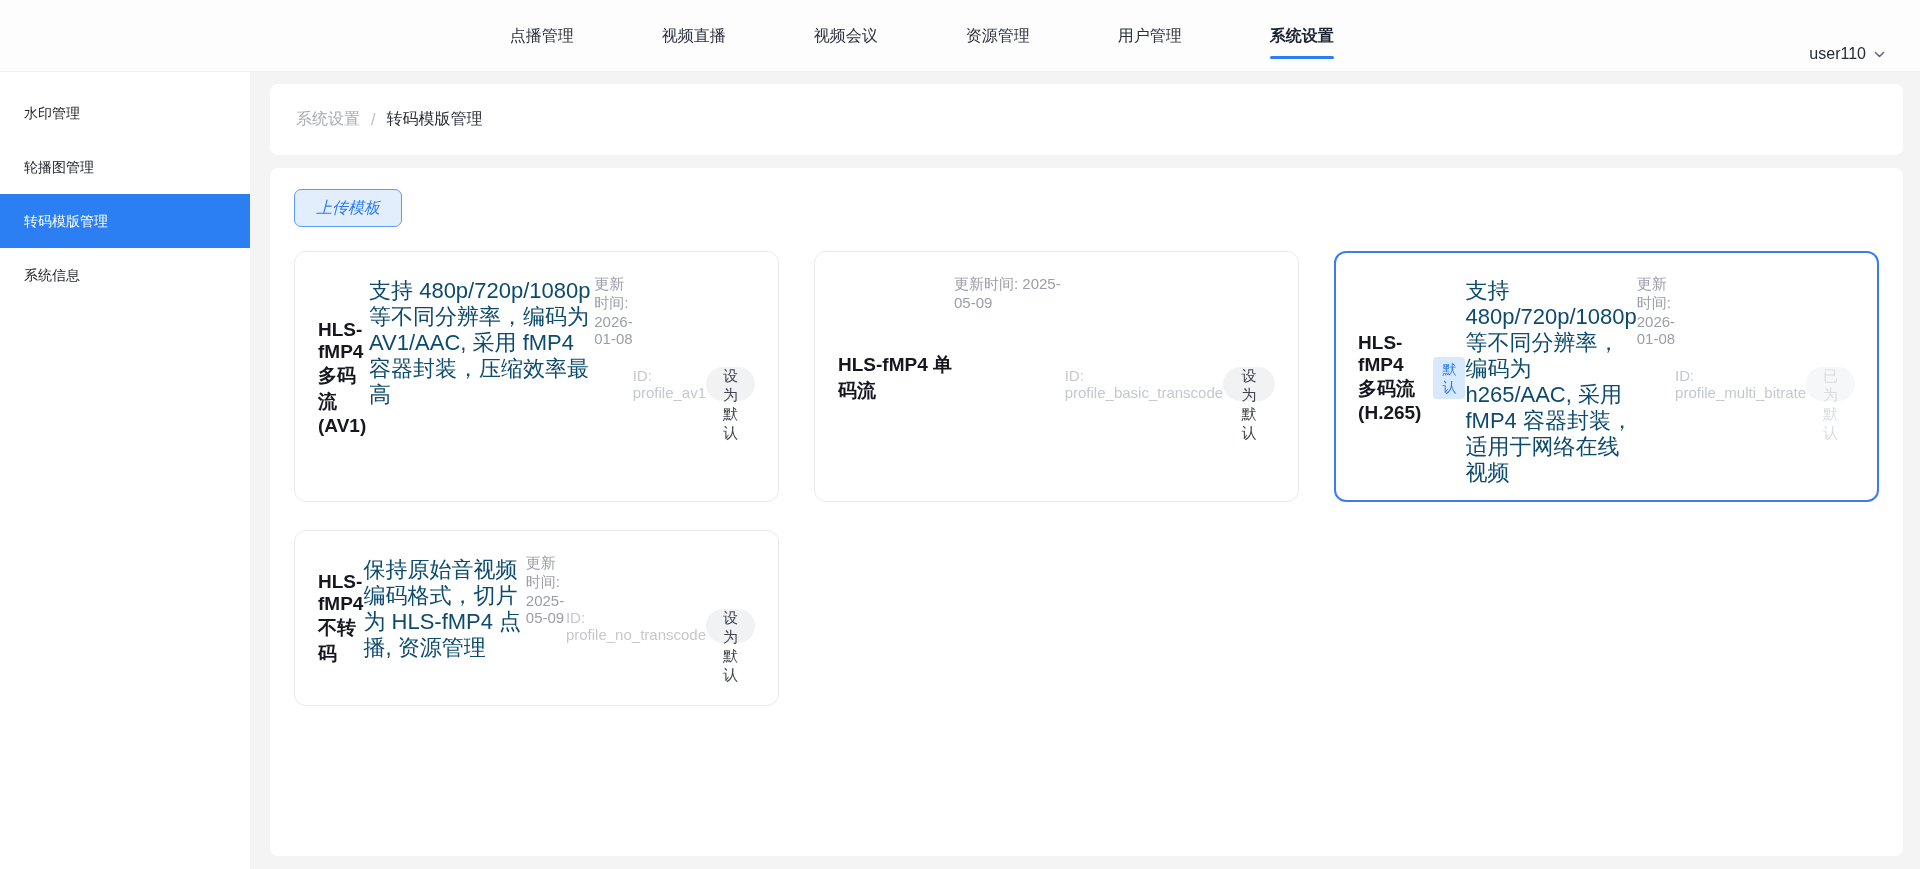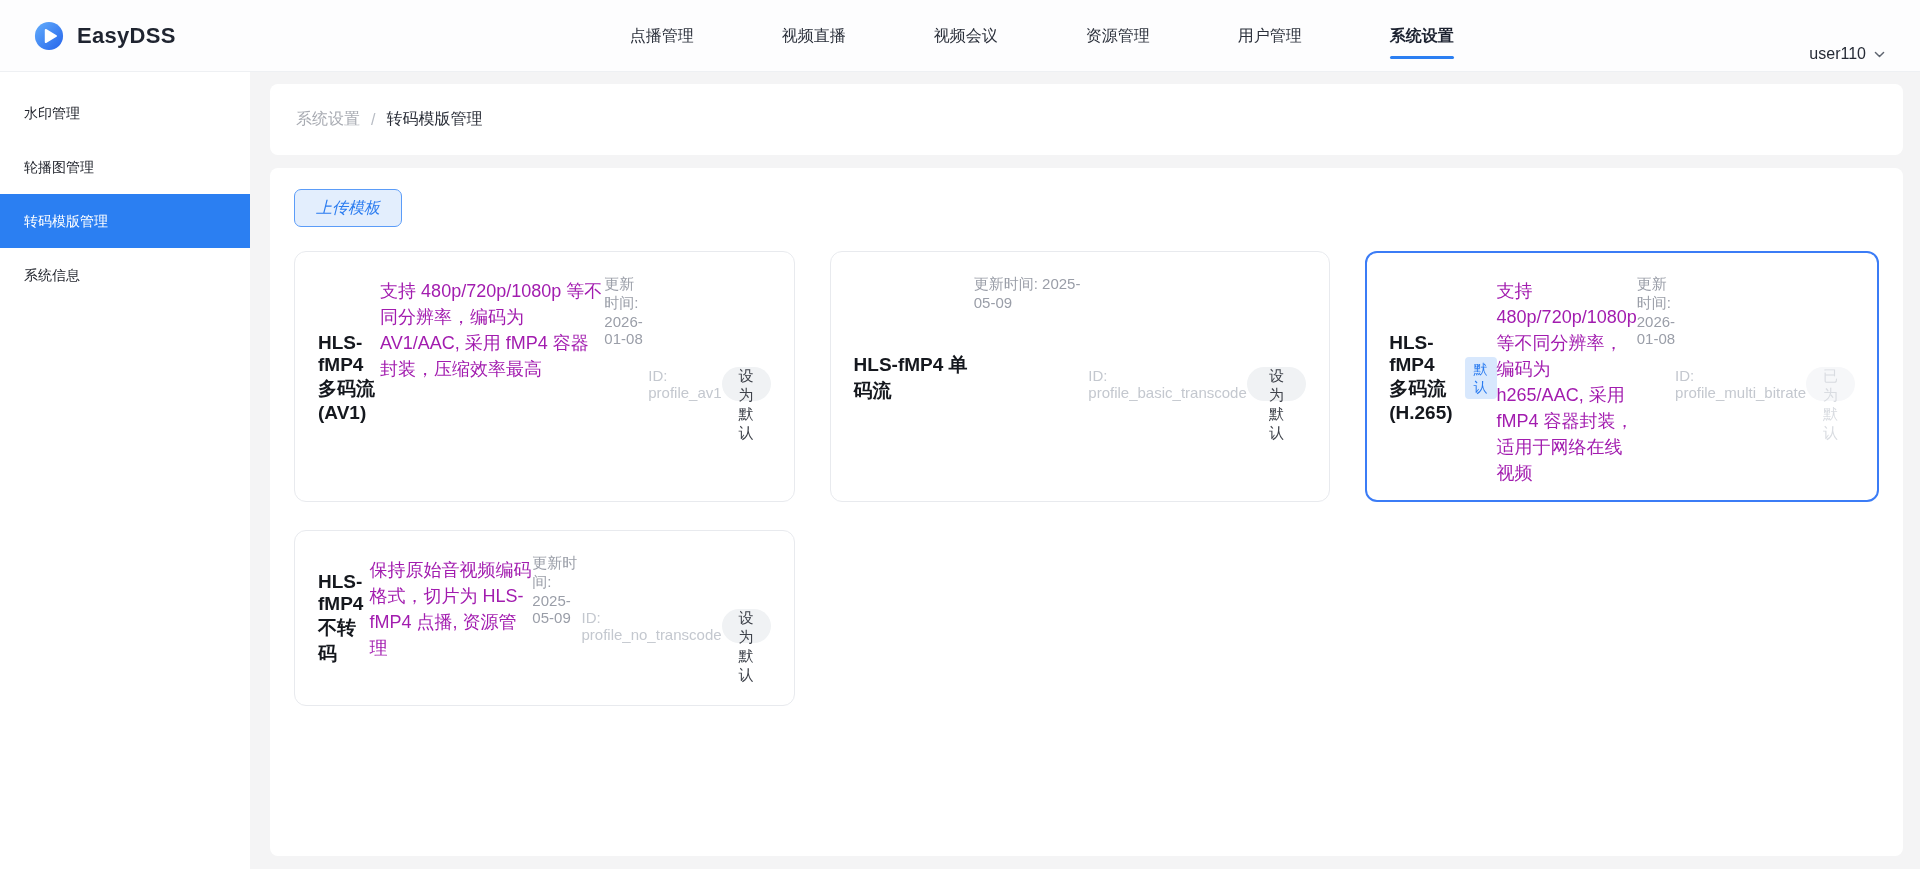--- a/index.html
+++ b/index.html
@@ -61,49 +61,34 @@
     background:#fff; border:1px solid #e8eaee; border-radius:12px;
     padding:17px 23px 15px; display:flex; flex-direction:row; min-height:176px;
   }
   .card.default{ border:2px solid #3b7cf6; padding:16px 22px 14px; }
   .card-title-row{ display:flex; align-items:center; gap:12px; }
   .card-title{ font-size:19px; font-weight:700; color:#15181e; }
   .badge{
     background:#d8e8fd; color:#2b7cf0; font-size:14px;
     padding:3px 9px; border-radius:4px; line-height:18px;
   }
-  .card-desc{ margin-top:9px; font-size:18px; line-height:26px; color:#a21caf; flex:1 1 auto; }
+  .card-desc{ margin-top:9px; font-size:22px; line-height:26px; color:#0c4a6e; flex:1 1 auto; }
   .card-date{ margin-top:6px; font-size:15px; color:#9a9ea8; }
   .card-footer{ margin-top:13px; display:flex; justify-content:space-between; align-items:center; }
   .card-id{ font-size:15px; color:#c4c8cf; }
   .pill-btn{
     height:34px; padding:0 17px; border:none; border-radius:17px;
     background:#f0f2f4; color:#3f434b; font-size:15px; cursor:pointer; font-family:inherit;
   }
   .pill-btn.disabled{ background:#f6f7f9; color:#d9dce1; cursor:default; }
 </style>
 </head>
 <body>
 
 <div class="navbar">
-  <div class="brand">
-    <span style="display:inline-flex;">
-      <svg width="30" height="30" viewBox="0 0 32 32">
-        <defs>
-          <linearGradient id="lg" x1="0" y1="0" x2="1" y2="1">
-            <stop offset="0" stop-color="#63aefc"></stop>
-              <stop offset="1" stop-color="#2563eb"></stop>
-          </linearGradient>
-        </defs>
-        <circle cx="16" cy="16" r="15" fill="url(#lg)"></circle>
-        <path d="M12.5 9.5 L23.5 16 L12.5 22.5 Z" fill="#ffffff" stroke="#ffffff" stroke-width="2" stroke-linejoin="round"></path>
-      </svg>
-    </span>
-    <span class="brand-name">EasyDSS</span>
-  </div>
 
   <div class="nav-menu">
     <div class="nav-item">点播管理</div>
     <div class="nav-item">视频直播</div>
     <div class="nav-item">视频会议</div>
     <div class="nav-item">资源管理</div>
     <div class="nav-item">用户管理</div>
     <div class="nav-item active">系统设置</div>
   </div>
 

